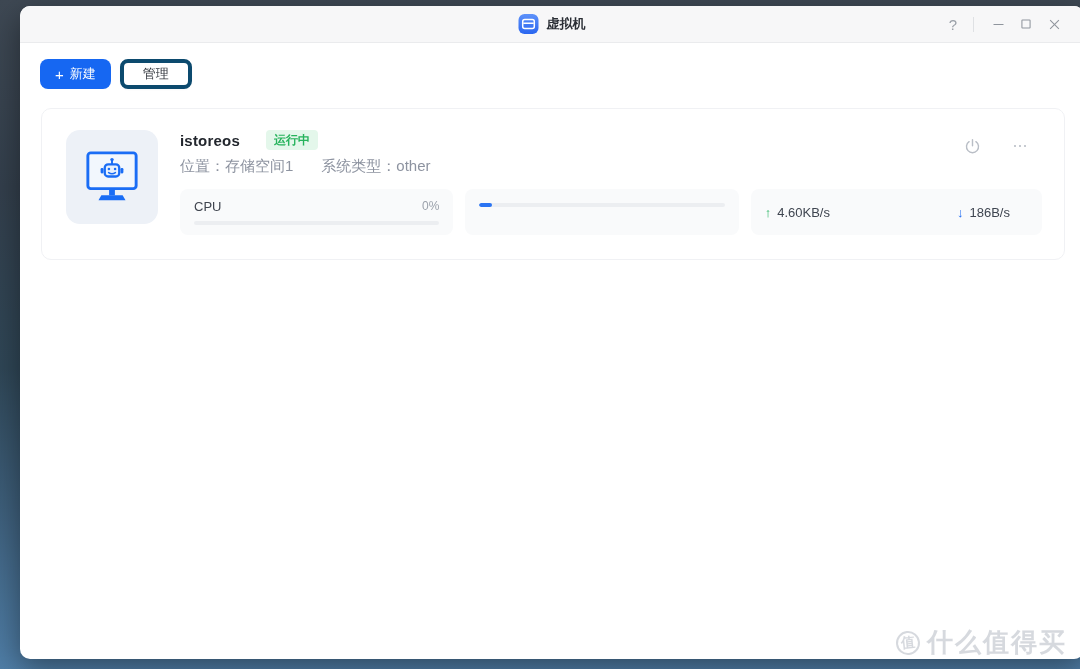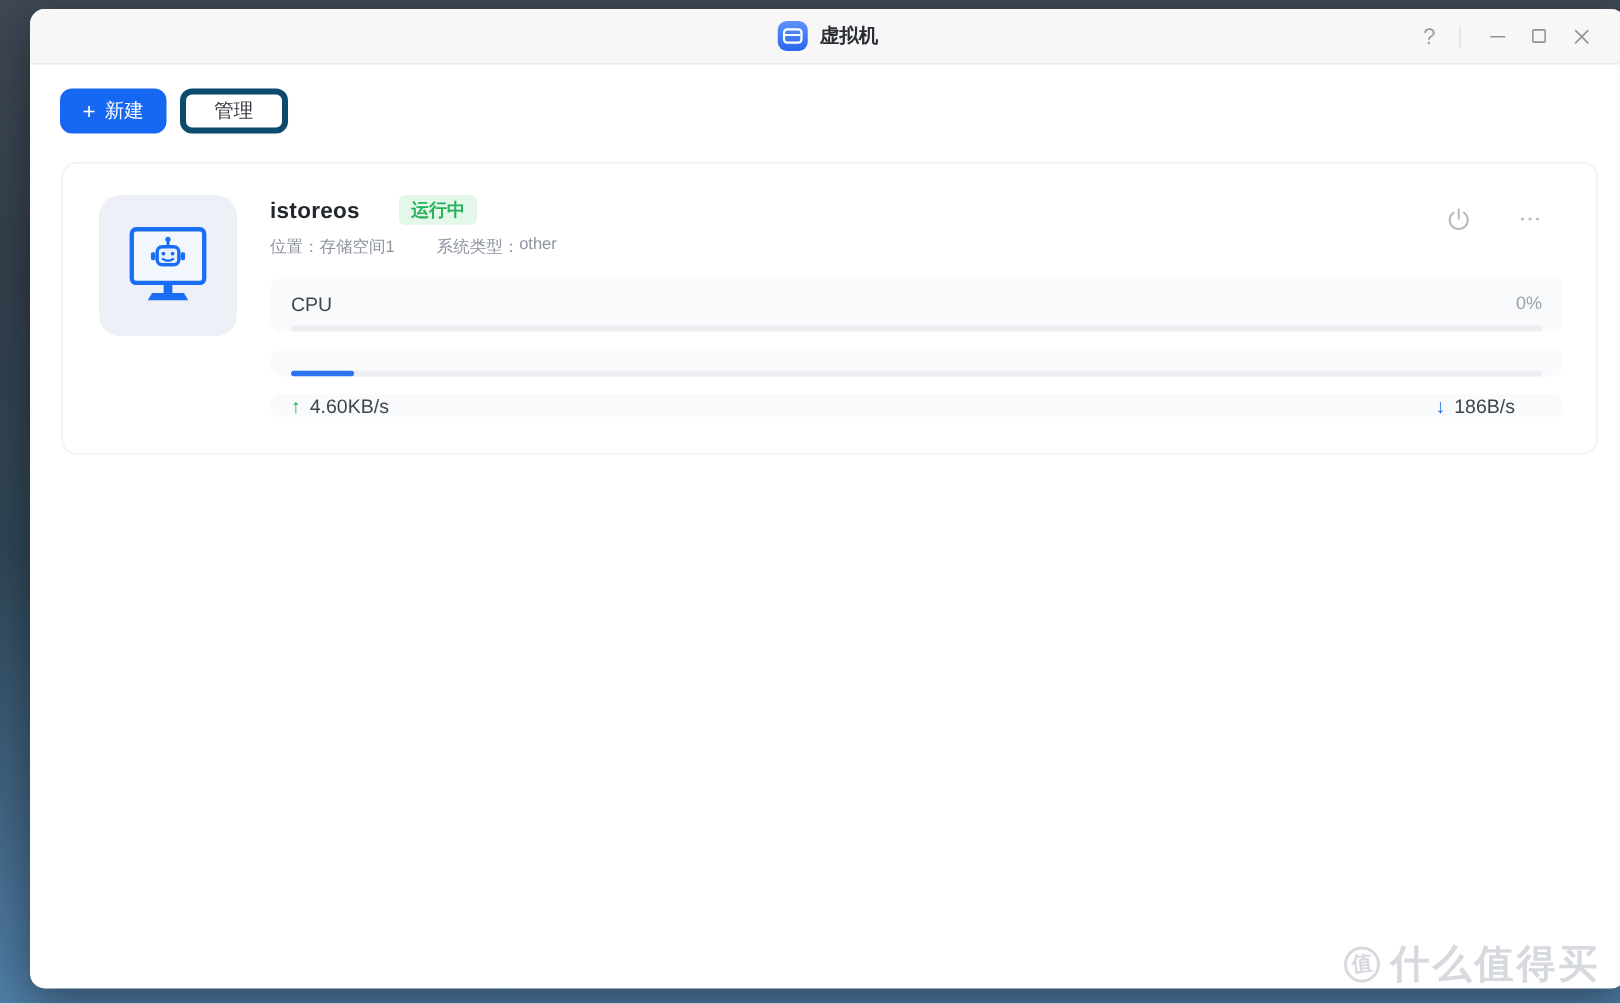--- a/index.html
+++ b/index.html
@@ -72,27 +72,27 @@
     display:flex; align-items:center; justify-content:center;
   }
   .vm-main { flex:1; min-width:0; }
   .vm-header { display:flex; justify-content:space-between; align-items:flex-start; }
   .name-row { display:flex; align-items:center; gap:26px; }
   .vm-name { font-size:15px; font-weight:700; color:#22262d; letter-spacing:0.2px; }
   .badge {
     background:#e4f7eb; color:#26b35c; font-size:12px; font-weight:700;
     padding:2px 8px; border-radius:4px; line-height:16px;
   }
-  .meta-row { margin-top:7px; font-size:11px; color:#8d93a0; display:flex; }
+  .meta-row { margin-top:7px; font-size:15px; color:#8d93a0; display:flex; }
   .meta-pair { display:flex; }
   .meta-gap { width:28px; }
   .actions { display:flex; align-items:center; gap:28px; margin-top:6px; margin-right:12px; }
   .icon-btn { display:flex; align-items:center; justify-content:center; width:20px; height:20px; }
   
-  .stats-row { display:flex; gap:12px; margin-top:13px;flex-direction:column; }
+  .stats-row { display:flex; gap:12px; margin-top:13px; }
   .stat-box {
     flex:1; height:46px; background:#f9fafb; border-radius:8px;
     padding:8px 14px 0 14px;
   }
   .stat-top { display:flex; justify-content:space-between; align-items:center; height:18px; }
   .stat-label { font-size:13px; color:#40454f; }
   .stat-value { font-size:12px; color:#9ba1ab; }
   .track { margin-top:6px; height:4px; border-radius:2px; background:#eceef1; overflow:hidden; }
   .fill { height:100%; border-radius:2px; background:#2b74f3; width:0; }
   .net-box { display:flex; align-items:center; padding:0 32px 0 14px; justify-content:space-between; }

